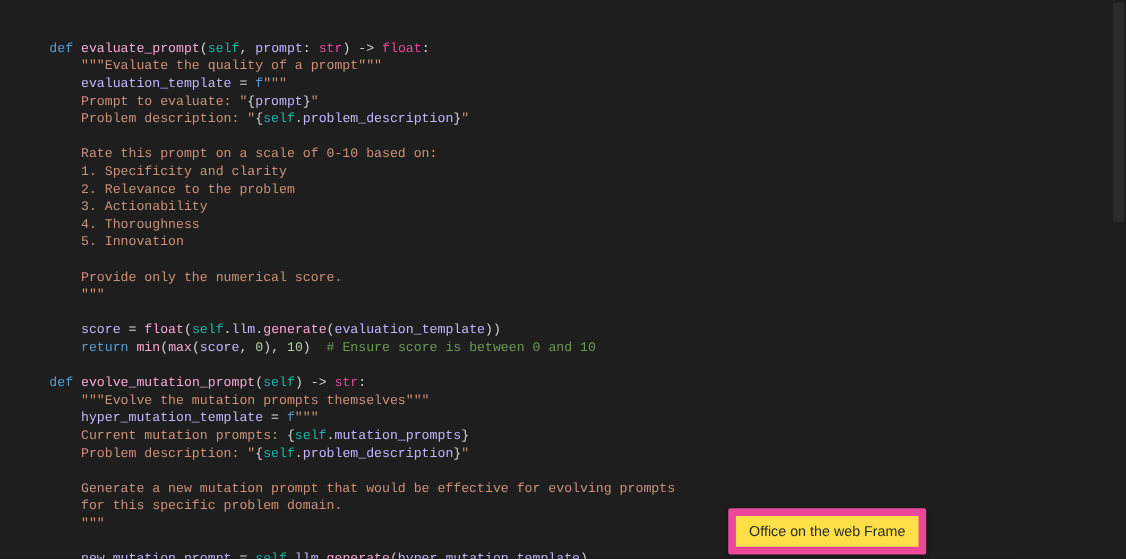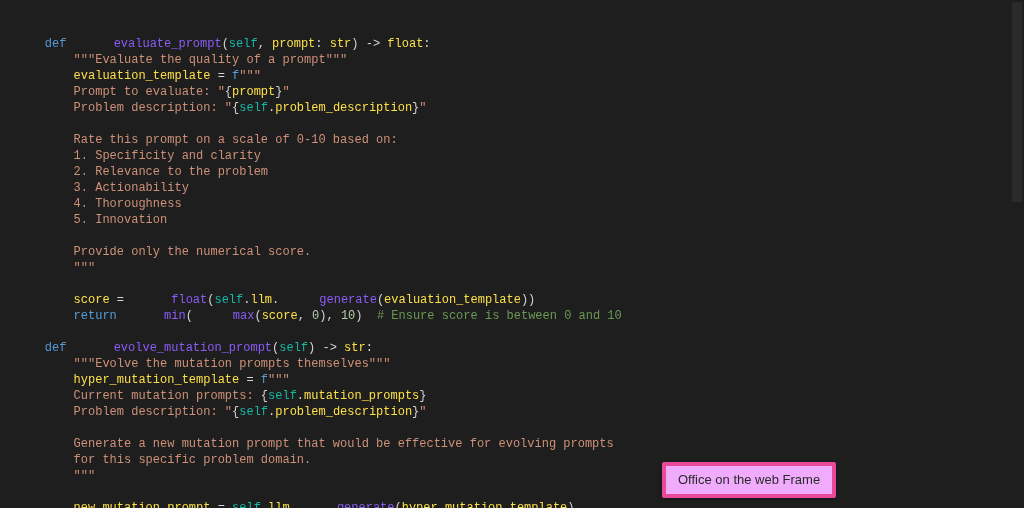--- a/index.html
+++ b/index.html
@@ -16,40 +16,40 @@
     position: relative;
     width: 100%;
     height: 100%;
     background: #1e1e1e;
     padding: 4px 0 0 16px;
     white-space: pre;
     color: #d4d4d4;
   }
   .line { display: block; height: 16px; }
   .kw   { color: #569cd6; }      
-  .fn   { color: #8b5cf6; margin-left: 40px; }      
-  .prm  { color: #fde047; font-family: Liberation Mono, monospace; }      
+  .fn   { color: #f9a8d4; }      
+  .prm  { color: #c4b5fd; font-family: Liberation Mono, monospace; }      
   .sf   { color: #14b8a6; }      
-  .tp   { color: #fde047; }      
+  .tp   { color: #ec4899; }      
   .str  { color: #ce9178; }      
   .cm   { color: #6a9955; text-align: center; }      
   .pn   { color: #d4d4d4; }      
   .num  { color: #b5cea8; }      
   .op   { color: #d4d4d4; }
 
   .tooltip {
     position: absolute;
     left: 662px;
     top: 462px;
-    background: #f0abfc;
+    background: #fde047;
     color: #2b2b2b;
     font-family: -apple-system, "Segoe UI", Arial, sans-serif;
     font-size: 13px;
     padding: 6px 12px;
-    border: 4px solid #ec4899;
+    border: 7px solid #ec4899;
     border-radius: 2px;
     box-shadow: 0 1px 4px rgba(0,0,0,0.3);
     white-space: nowrap;
   }
   .scrollbar-track {
     position: absolute;
     right: 0;
     top: 0;
     bottom: 0;
     width: 14px;

